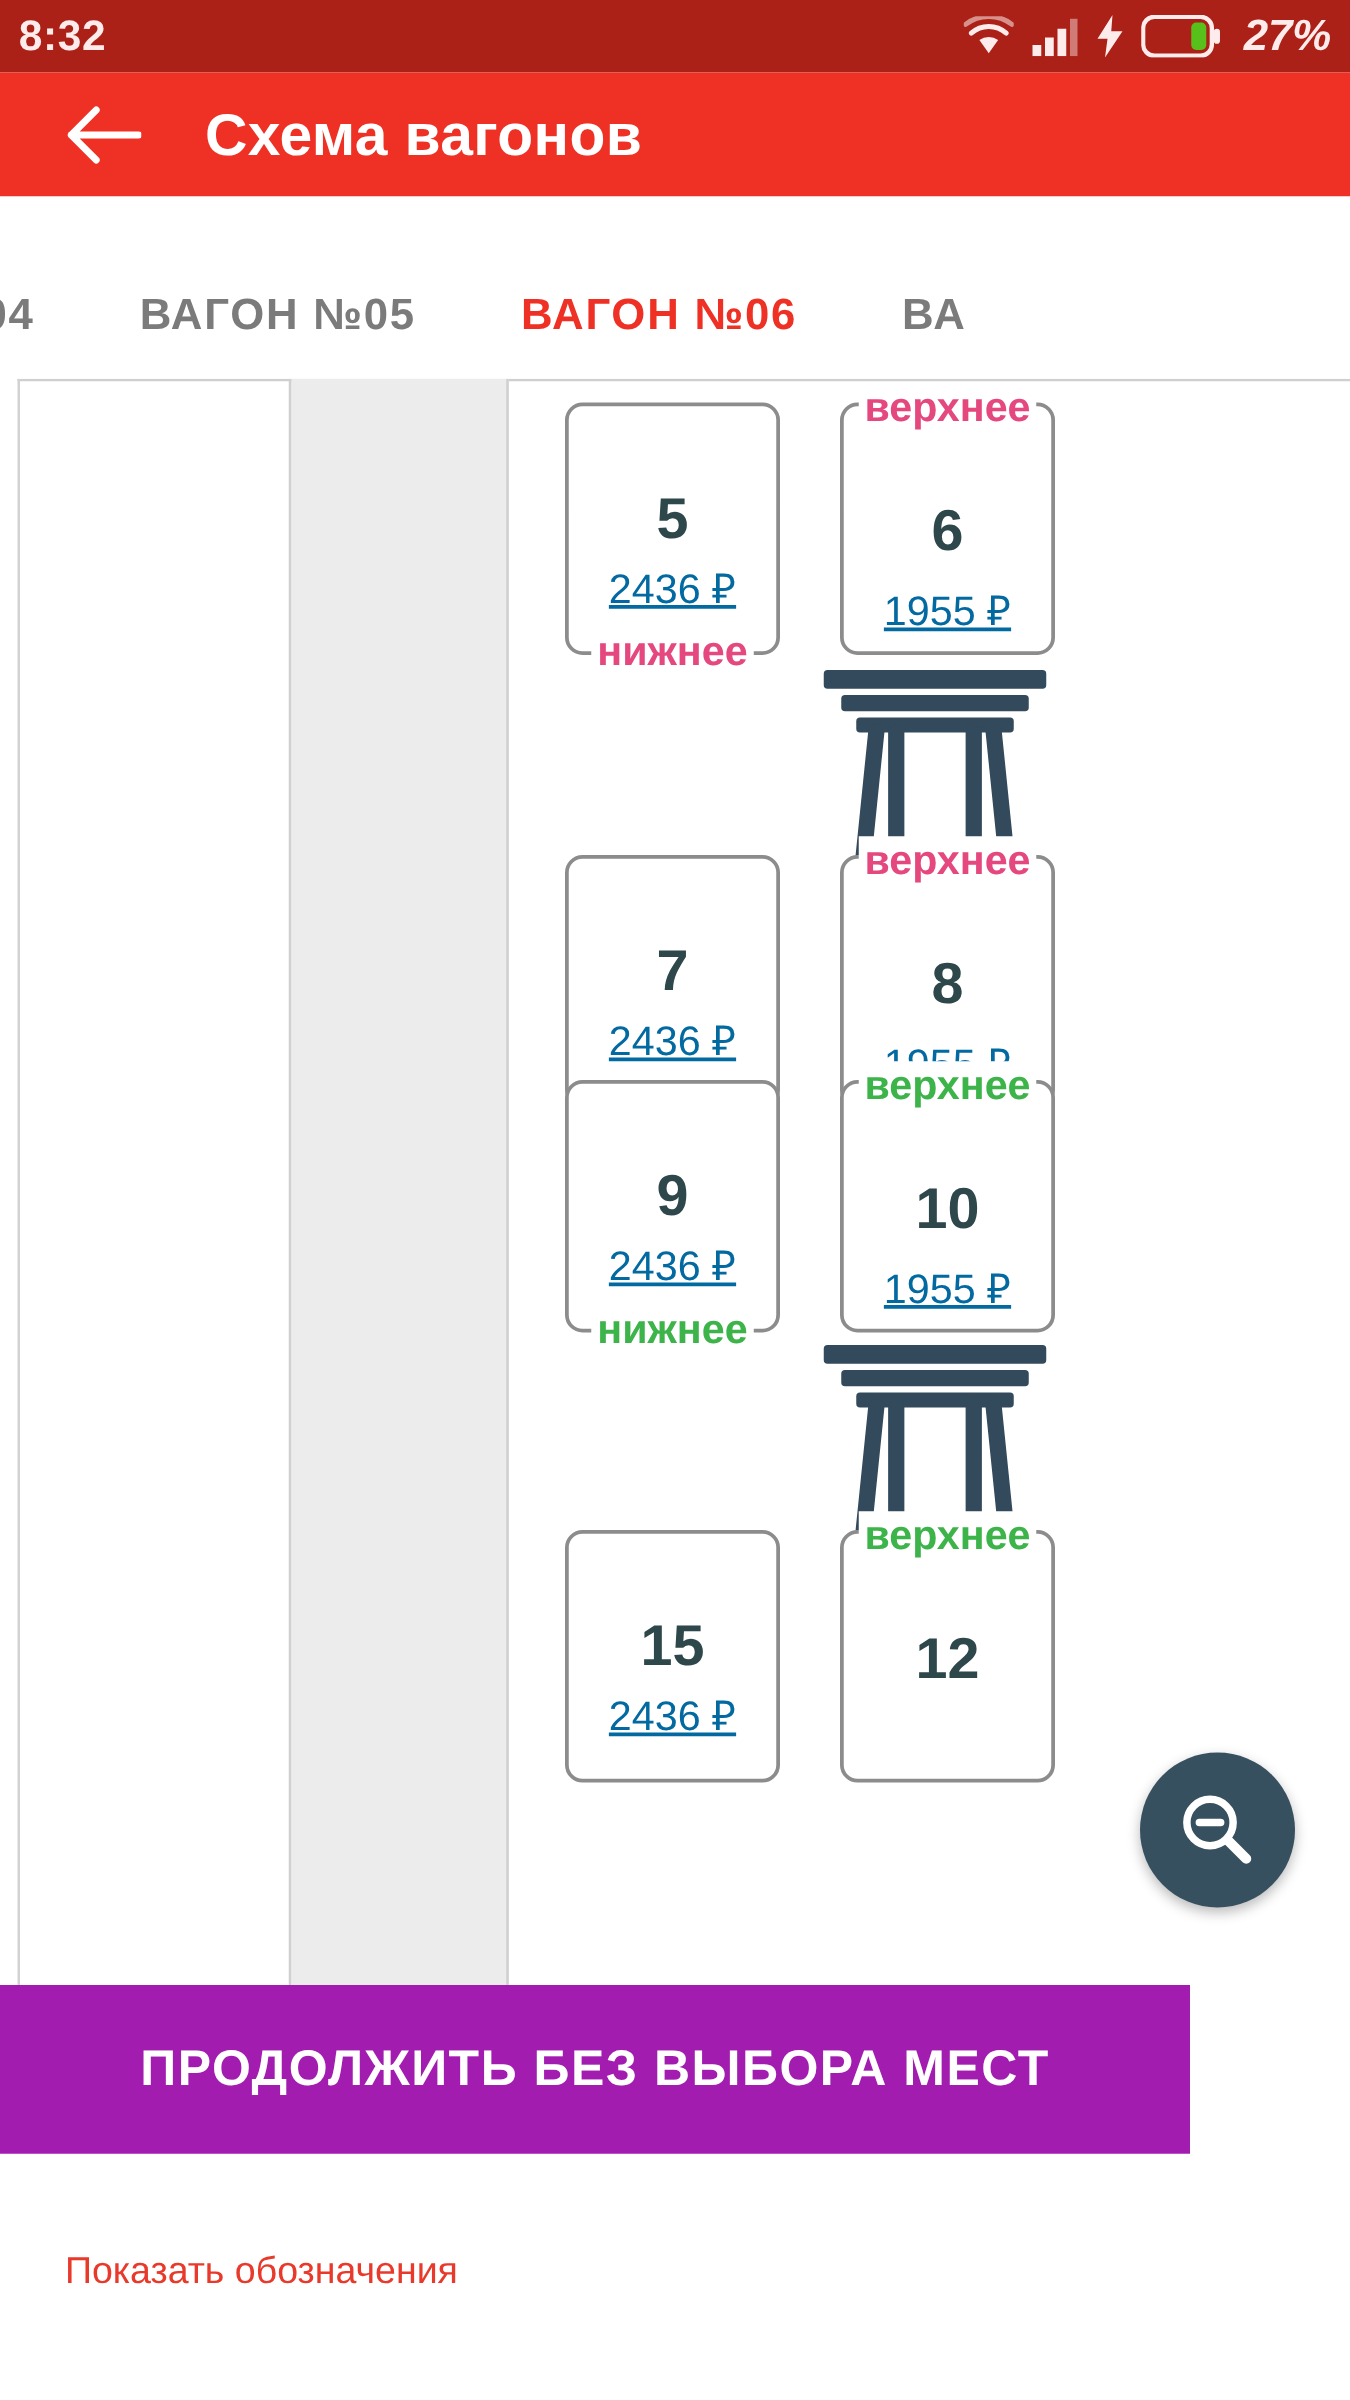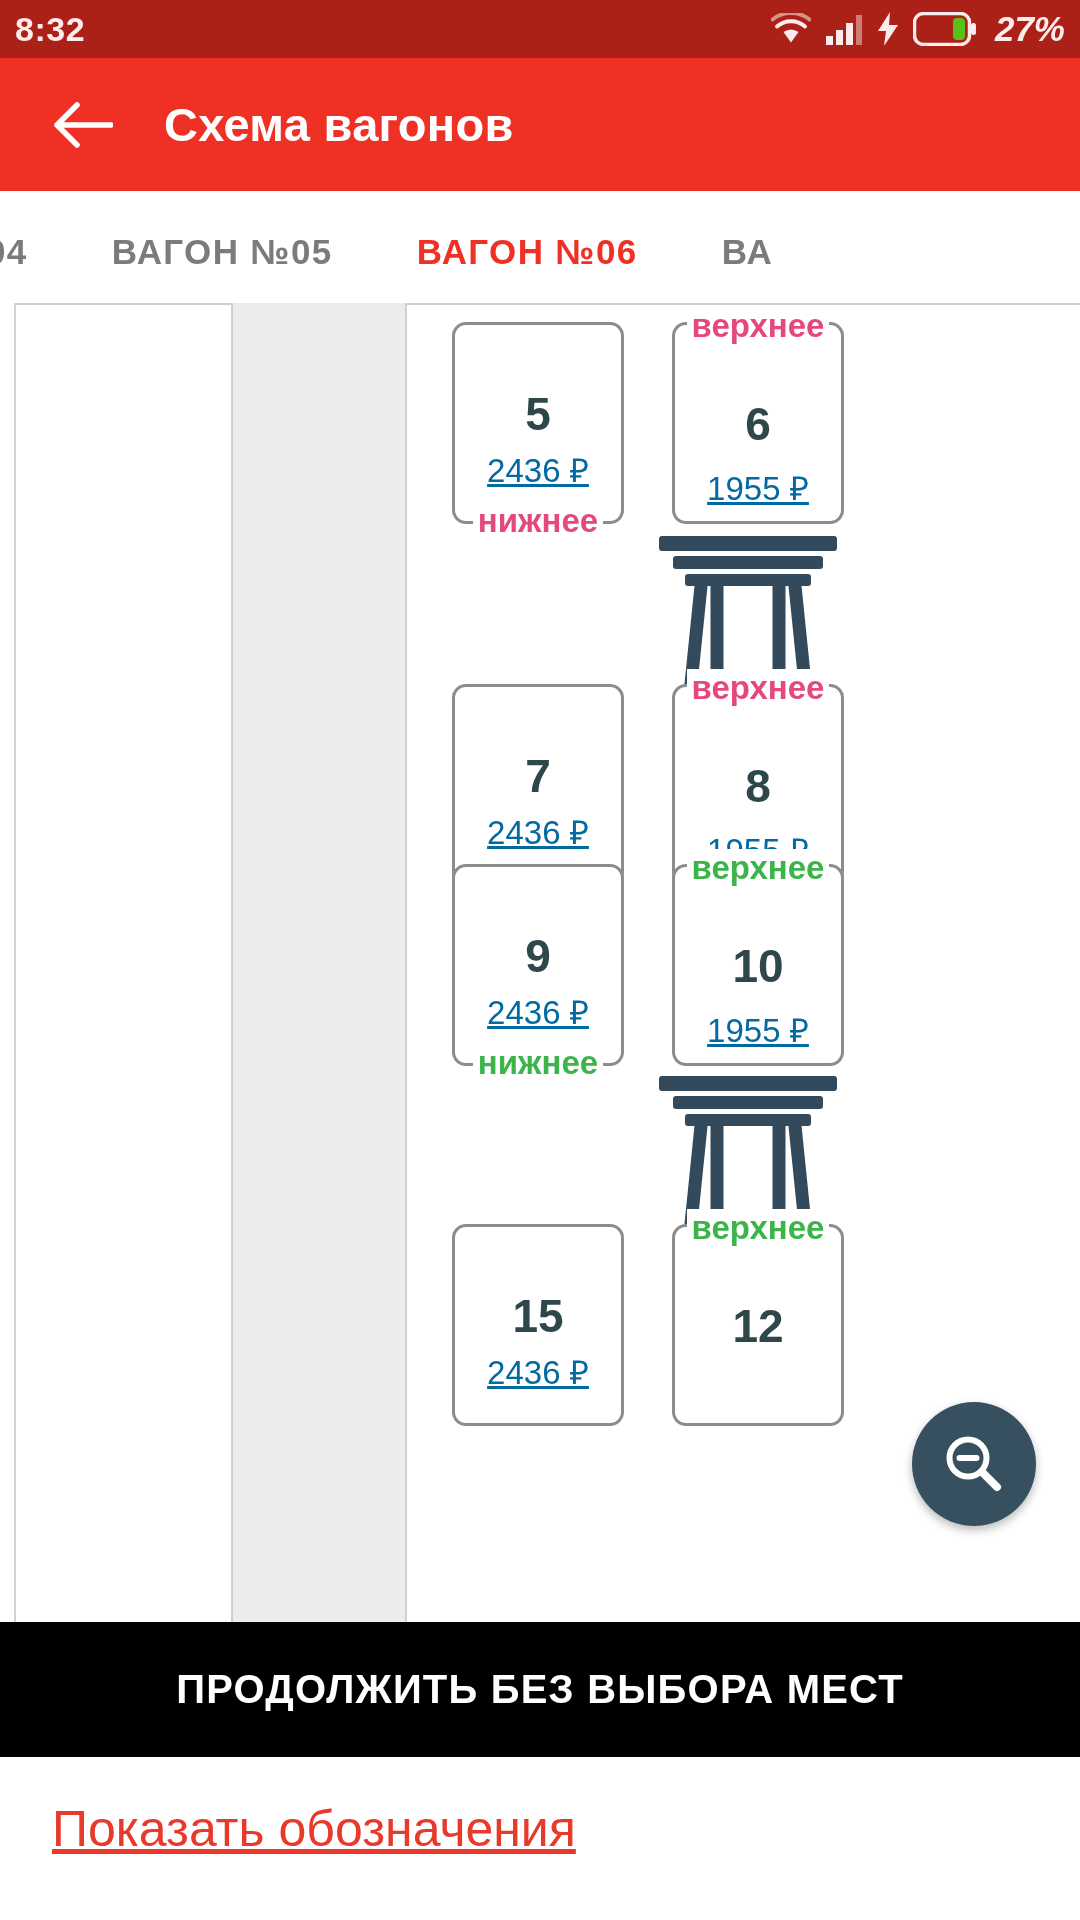--- a/index.html
+++ b/index.html
@@ -16,21 +16,21 @@
     background:#ab2017; color:#fbe7e5;
     display:flex; align-items:center; padding:0 15px;
   }
   .status-time { font-size:34px; font-weight:700; letter-spacing:0.5px; color:#fdeceb; }
   .status-right { margin-left:auto; display:flex; align-items:center; gap:14px; }
   .ic { display:block; }
   .battery-pct { font-size:35px; font-weight:700; color:#fdeceb; margin-left:4px;font-style:italic; }
 
   
   .appbar {
-    position:absolute; top:58px; left:0; width:1080px; height:133px;
+    position:absolute; top:58px; left:0; width:1080px; height:99px;
     background:#ee3124; display:flex; align-items:center;
   }
   .back-btn {
     width:96px; height:96px; margin-left:34px;
     display:flex; align-items:center; justify-content:center;
   }
   .appbar-title {
     color:#ffffff; font-size:47px; font-weight:700;
     margin-left:34px; letter-spacing:0.3px;
   }
@@ -104,29 +104,29 @@
   
   .fab {
     position:absolute; right:44px; bottom:96px;
     width:124px; height:124px; border-radius:50%;
     background:#37505f; display:flex; align-items:center; justify-content:center;
     box-shadow:0 4px 10px rgba(0,0,0,.28);
   }
 
   
   .cta {
-    position:absolute; left:0; top:1622px; width:1080px; height:135px;
-    background:#000000; display:flex; align-items:center; justify-content:center;
+    position:absolute; left:0; top:1588px; width:952px; height:135px;
+    background:#a21caf; display:flex; align-items:center; justify-content:center;
   }
   .cta-label {
     color:#ffffff; font-size:40px; font-weight:700; letter-spacing:1.2px;
   }
   .legend-link {
     position:absolute; left:52px; top:1800px;
-    color:#e8392b; font-size:50px; font-weight:400;text-decoration:underline;
+    color:#e8392b; font-size:30px; font-weight:400;
   }
 </style>
 </head>
 <body>
 
 <div id="screen">
 
   <div class="statusbar">
     <span class="status-time">8:32</span>
     <div class="status-right">

